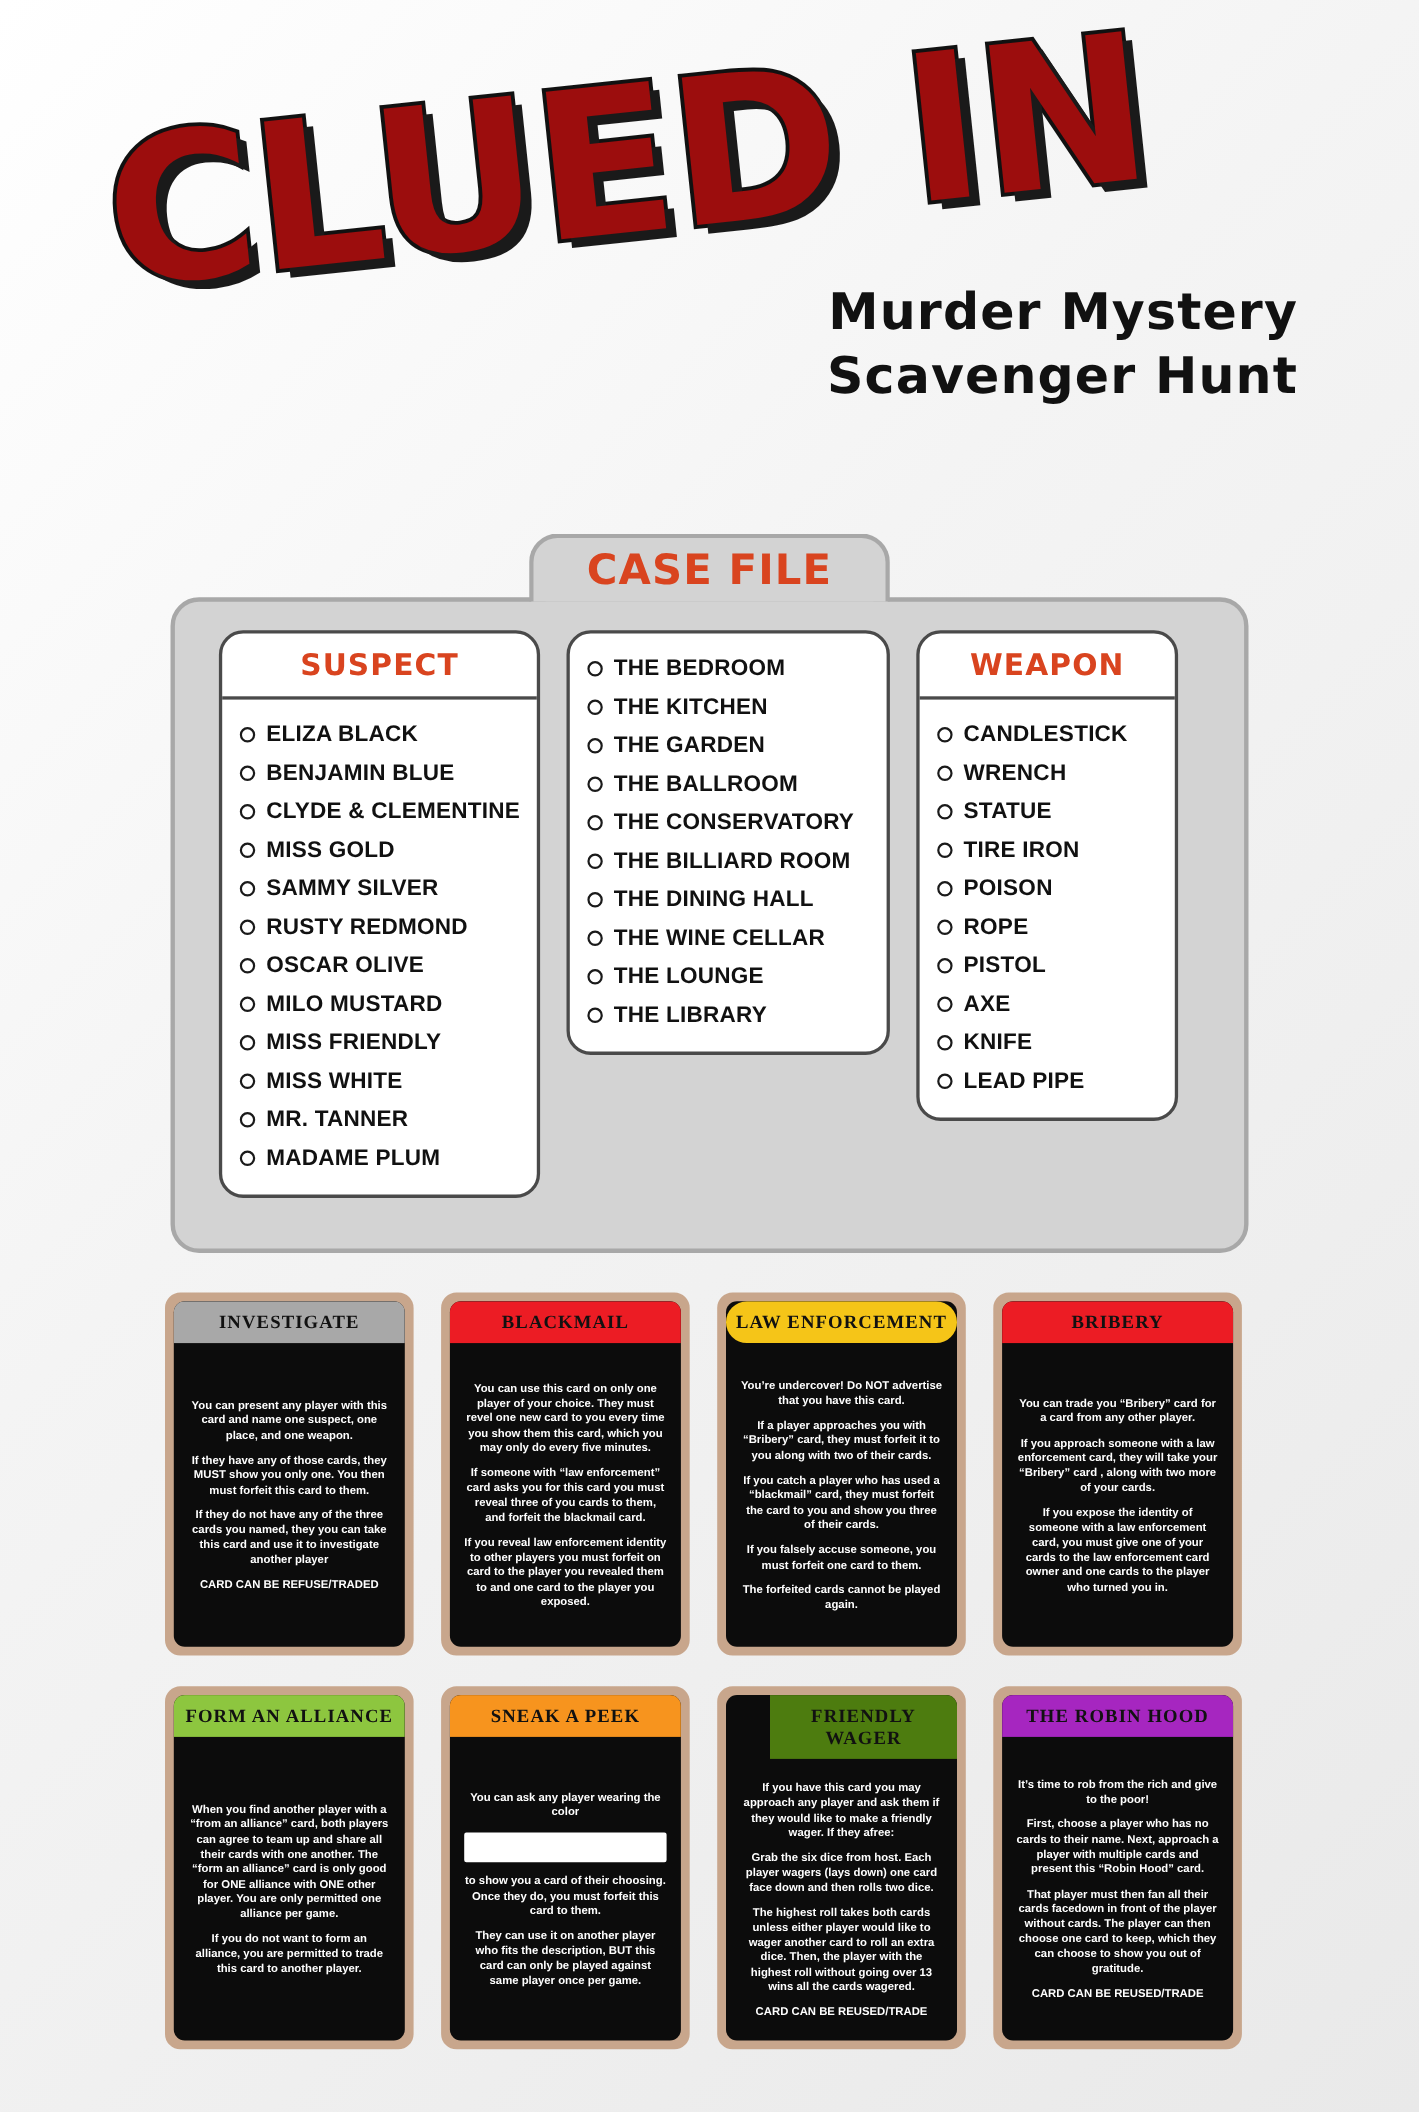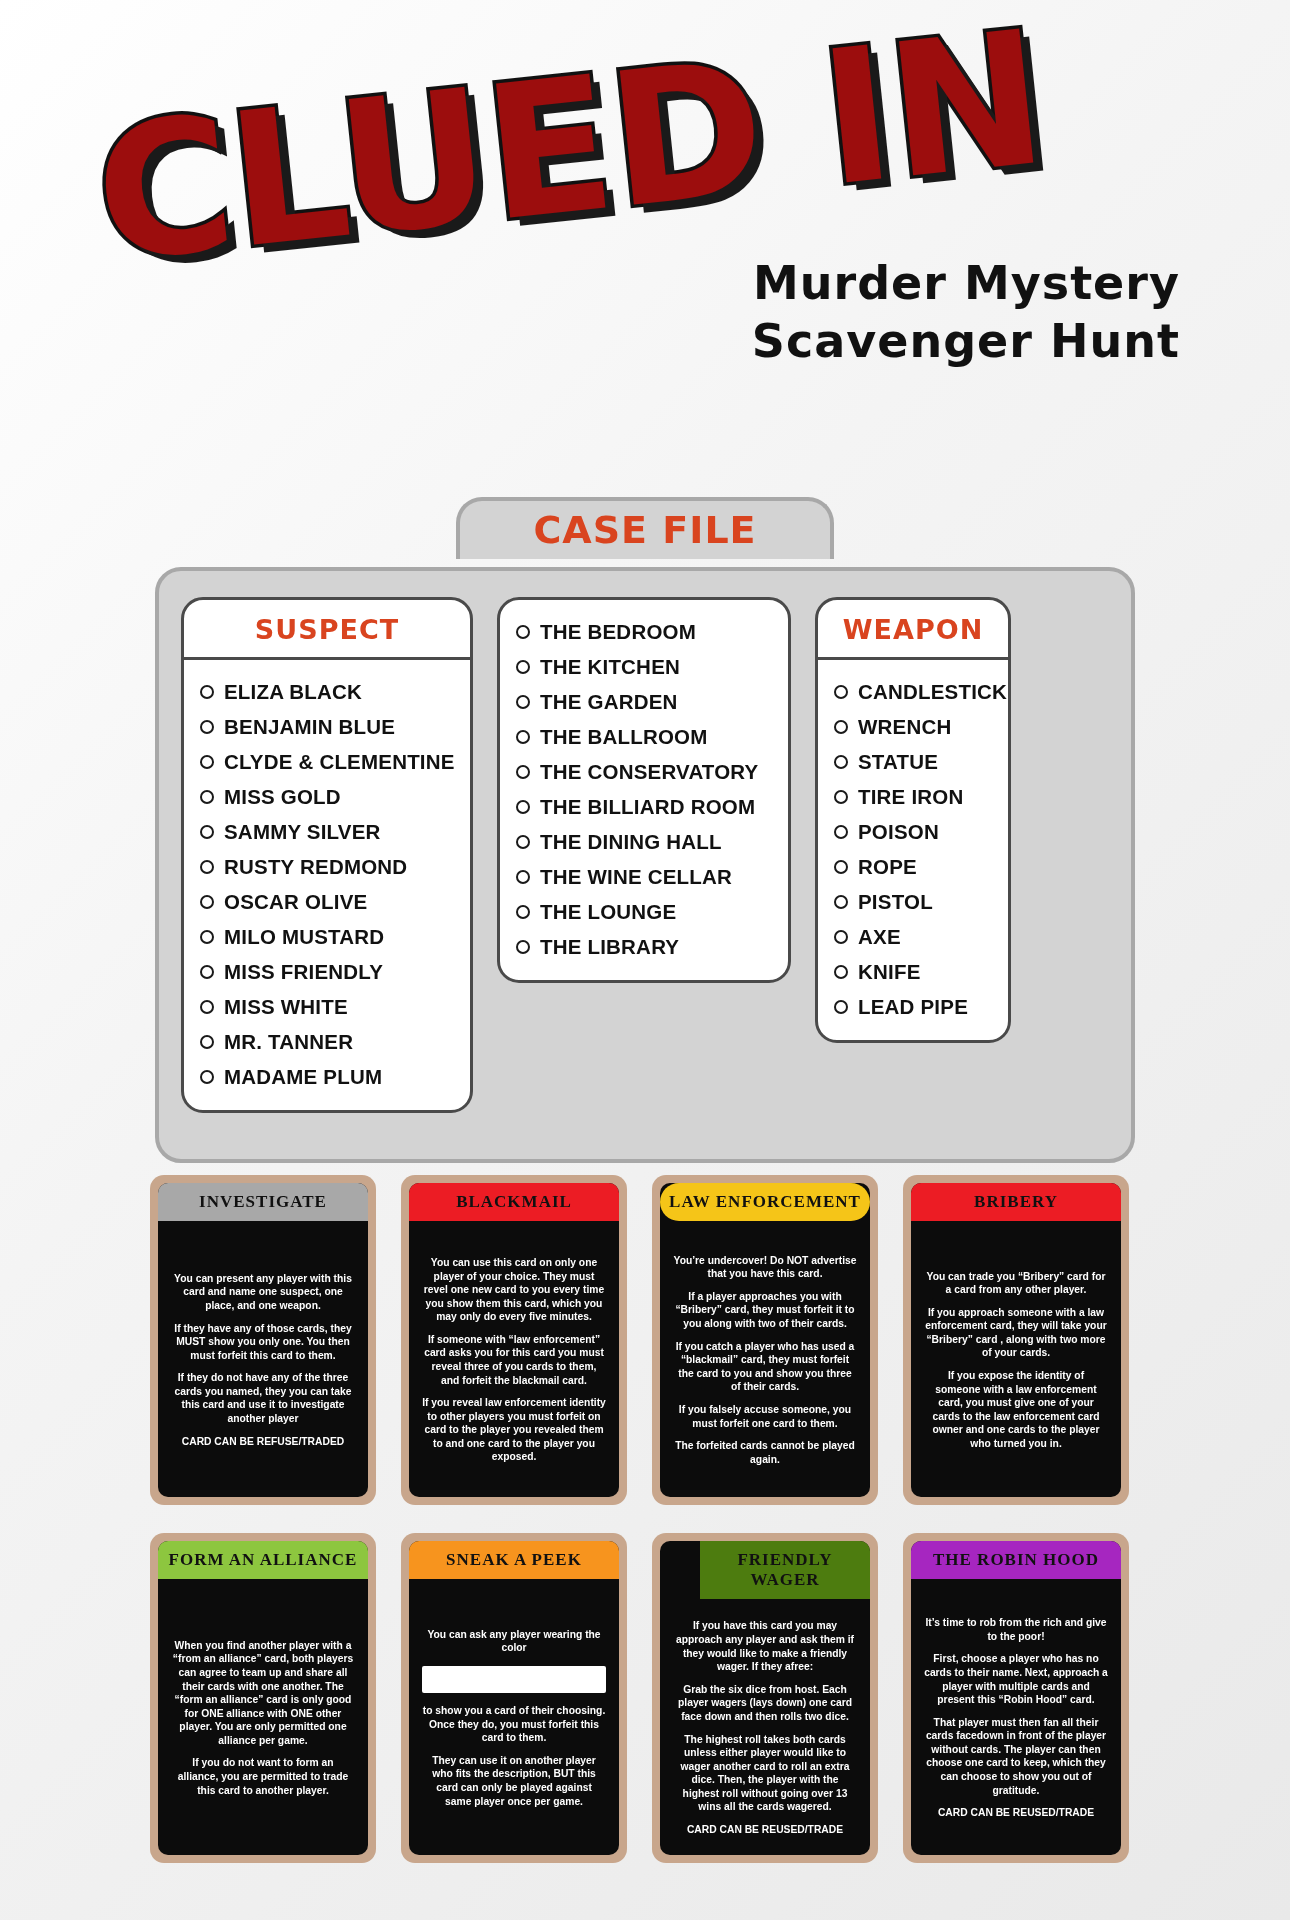--- a/index.html
+++ b/index.html
@@ -51,22 +51,22 @@
 
   
   .casefile {
     position: absolute;
     left: 155px;
     top: 485px;
     width: 980px;
   }
   .folder-tab {
     position: relative;
-    margin: 12px auto;
-    width: 378px;
+    margin: 0 auto;
+    width: 328px;
     height: 62px;
     background: #d3d3d3;
     border: 4px solid #a8a8a8;
     border-bottom: none;
     border-radius: 26px 26px 0 0;
     display: flex;
     align-items: center;
     justify-content: center;
     z-index: 2;
   }
@@ -76,35 +76,35 @@
     font-size: 38px;
     color: #d9441f;
     letter-spacing: 1px;
   }
   .folder-body {
     position: relative;
     margin-top: -4px;
     background: #d3d3d3;
     border: 4px solid #a8a8a8;
     border-radius: 26px;
-    padding: 26px 24px 46px 22px;
+    padding: 26px 24px 46px 40px;
     display: flex;
     gap: 24px;
     align-items: flex-start;
   }
   .col {
     background: #ffffff;
     border: 3px solid #4a4a4a;
     border-radius: 22px;
     padding: 0 0 16px 0;
     flex: 0 0 auto;
   }
   .col-suspect { width: 292px; }
   .col-location { width: 294px; }
-  .col-weapon { width: 196px; }
+  .col-weapon { width: 238px; }
   .col-head {
     text-align: center;
     font-family: "DejaVu Sans", sans-serif;
     font-weight: bold;
     font-size: 27px;
     color: #d9441f;
     letter-spacing: 1px;
     padding: 14px 4px 12px 4px;
     border-bottom: 3px solid #4a4a4a;
   }

